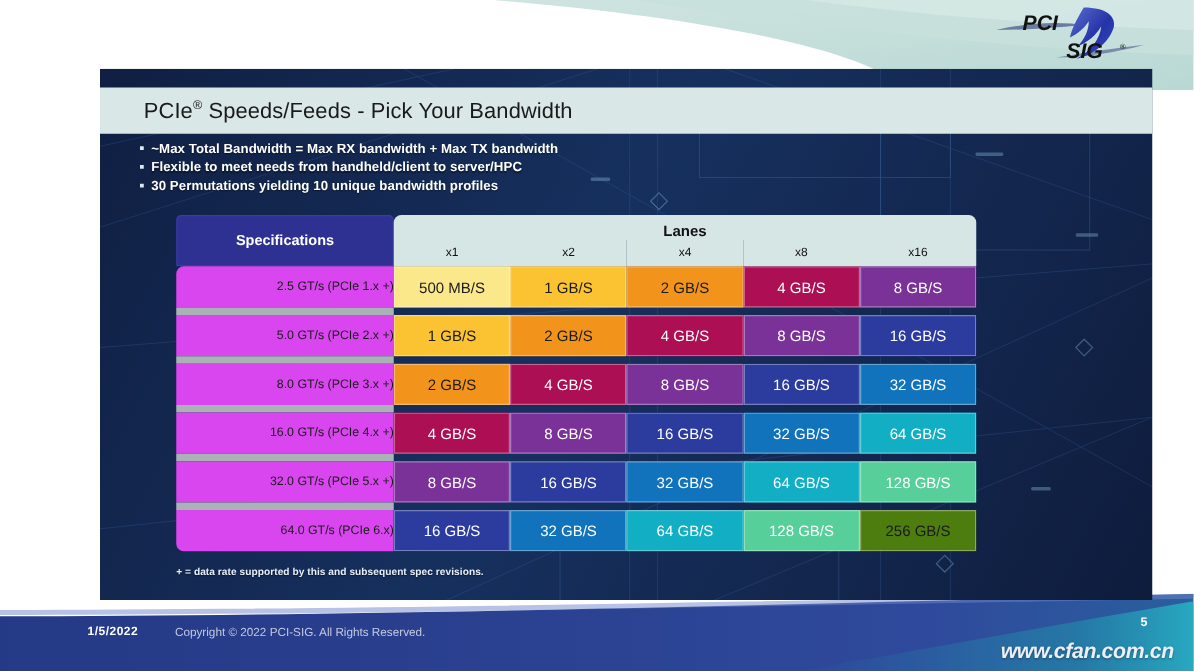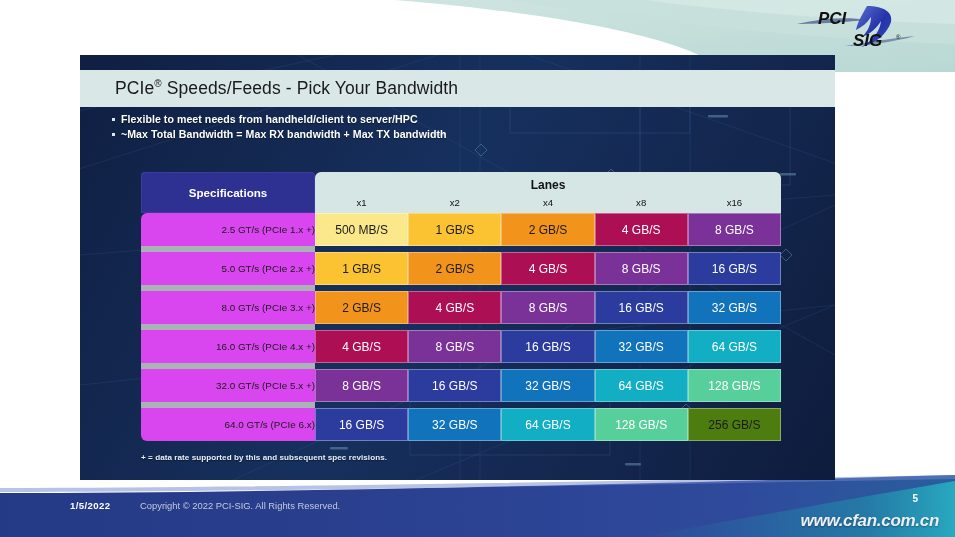--- a/index.html
+++ b/index.html
@@ -11,21 +11,21 @@
   }
 
   
   #page-bg{position:absolute;inset:0;background:#ffffff;}
   .swoosh{position:absolute;pointer-events:none;}
   #swoosh-top{top:0;right:0;width:560px;height:72px;}
   #swoosh-bottom{left:0;bottom:0;width:955px;height:62px;}
 
   
   #slide{
-    position:absolute;left:80px;top:55px;width:755px;height:425px;
+    position:absolute;left:80px;top:55px;width:842px;height:425px;
     overflow:hidden;
     background:
       radial-gradient(ellipse 500px 260px at 62% 40%, rgba(40,85,150,.55), rgba(0,0,0,0) 70%),
       linear-gradient(135deg,#12234a 0%,#16305c 38%,#122murky 38%,#102043 100%);
     background-color:#132murky;
   }
   #slide-bg-base{position:absolute;inset:0;
     background:linear-gradient(118deg,#101f42 0%,#16305e 45%,#13264d 75%,#0e1c3c 100%);}
   #slide-circuit{position:absolute;inset:0;opacity:.55;}
 
@@ -226,25 +226,29 @@
     </g>
   </svg>
 
   <div id="title-band">
     <div id="title-text"><span>PCIe</span><span class="reg">®</span><span> Speeds/Feeds - Pick Your Bandwidth</span></div>
   </div>
 
   <div id="bullets">
     <div class="bullet-row">
       <span class="bullet-mark"><i></i></span>
+      <span class="bullet-text">~Max Total Bandwidth = Max RX bandwidth + Max TX bandwidth</span>
+    </div>
+    <div class="bullet-row">
+      <span class="bullet-mark"><i></i></span>
       <span class="bullet-text">Flexible to meet needs from handheld/client to server/HPC</span>
     </div>
     <div class="bullet-row">
       <span class="bullet-mark"><i></i></span>
-      <span class="bullet-text">~Max Total Bandwidth = Max RX bandwidth + Max TX bandwidth</span>
+      <span class="bullet-text">30 Permutations yielding 10 unique bandwidth profiles</span>
     </div>
   </div>
 
   <div id="table-wrap">
     <table id="speeds">
       <colgroup>
         <col class="col-spec">
           <col class="col-lane">
           <col class="col-lane">
         <col class="col-lane">

